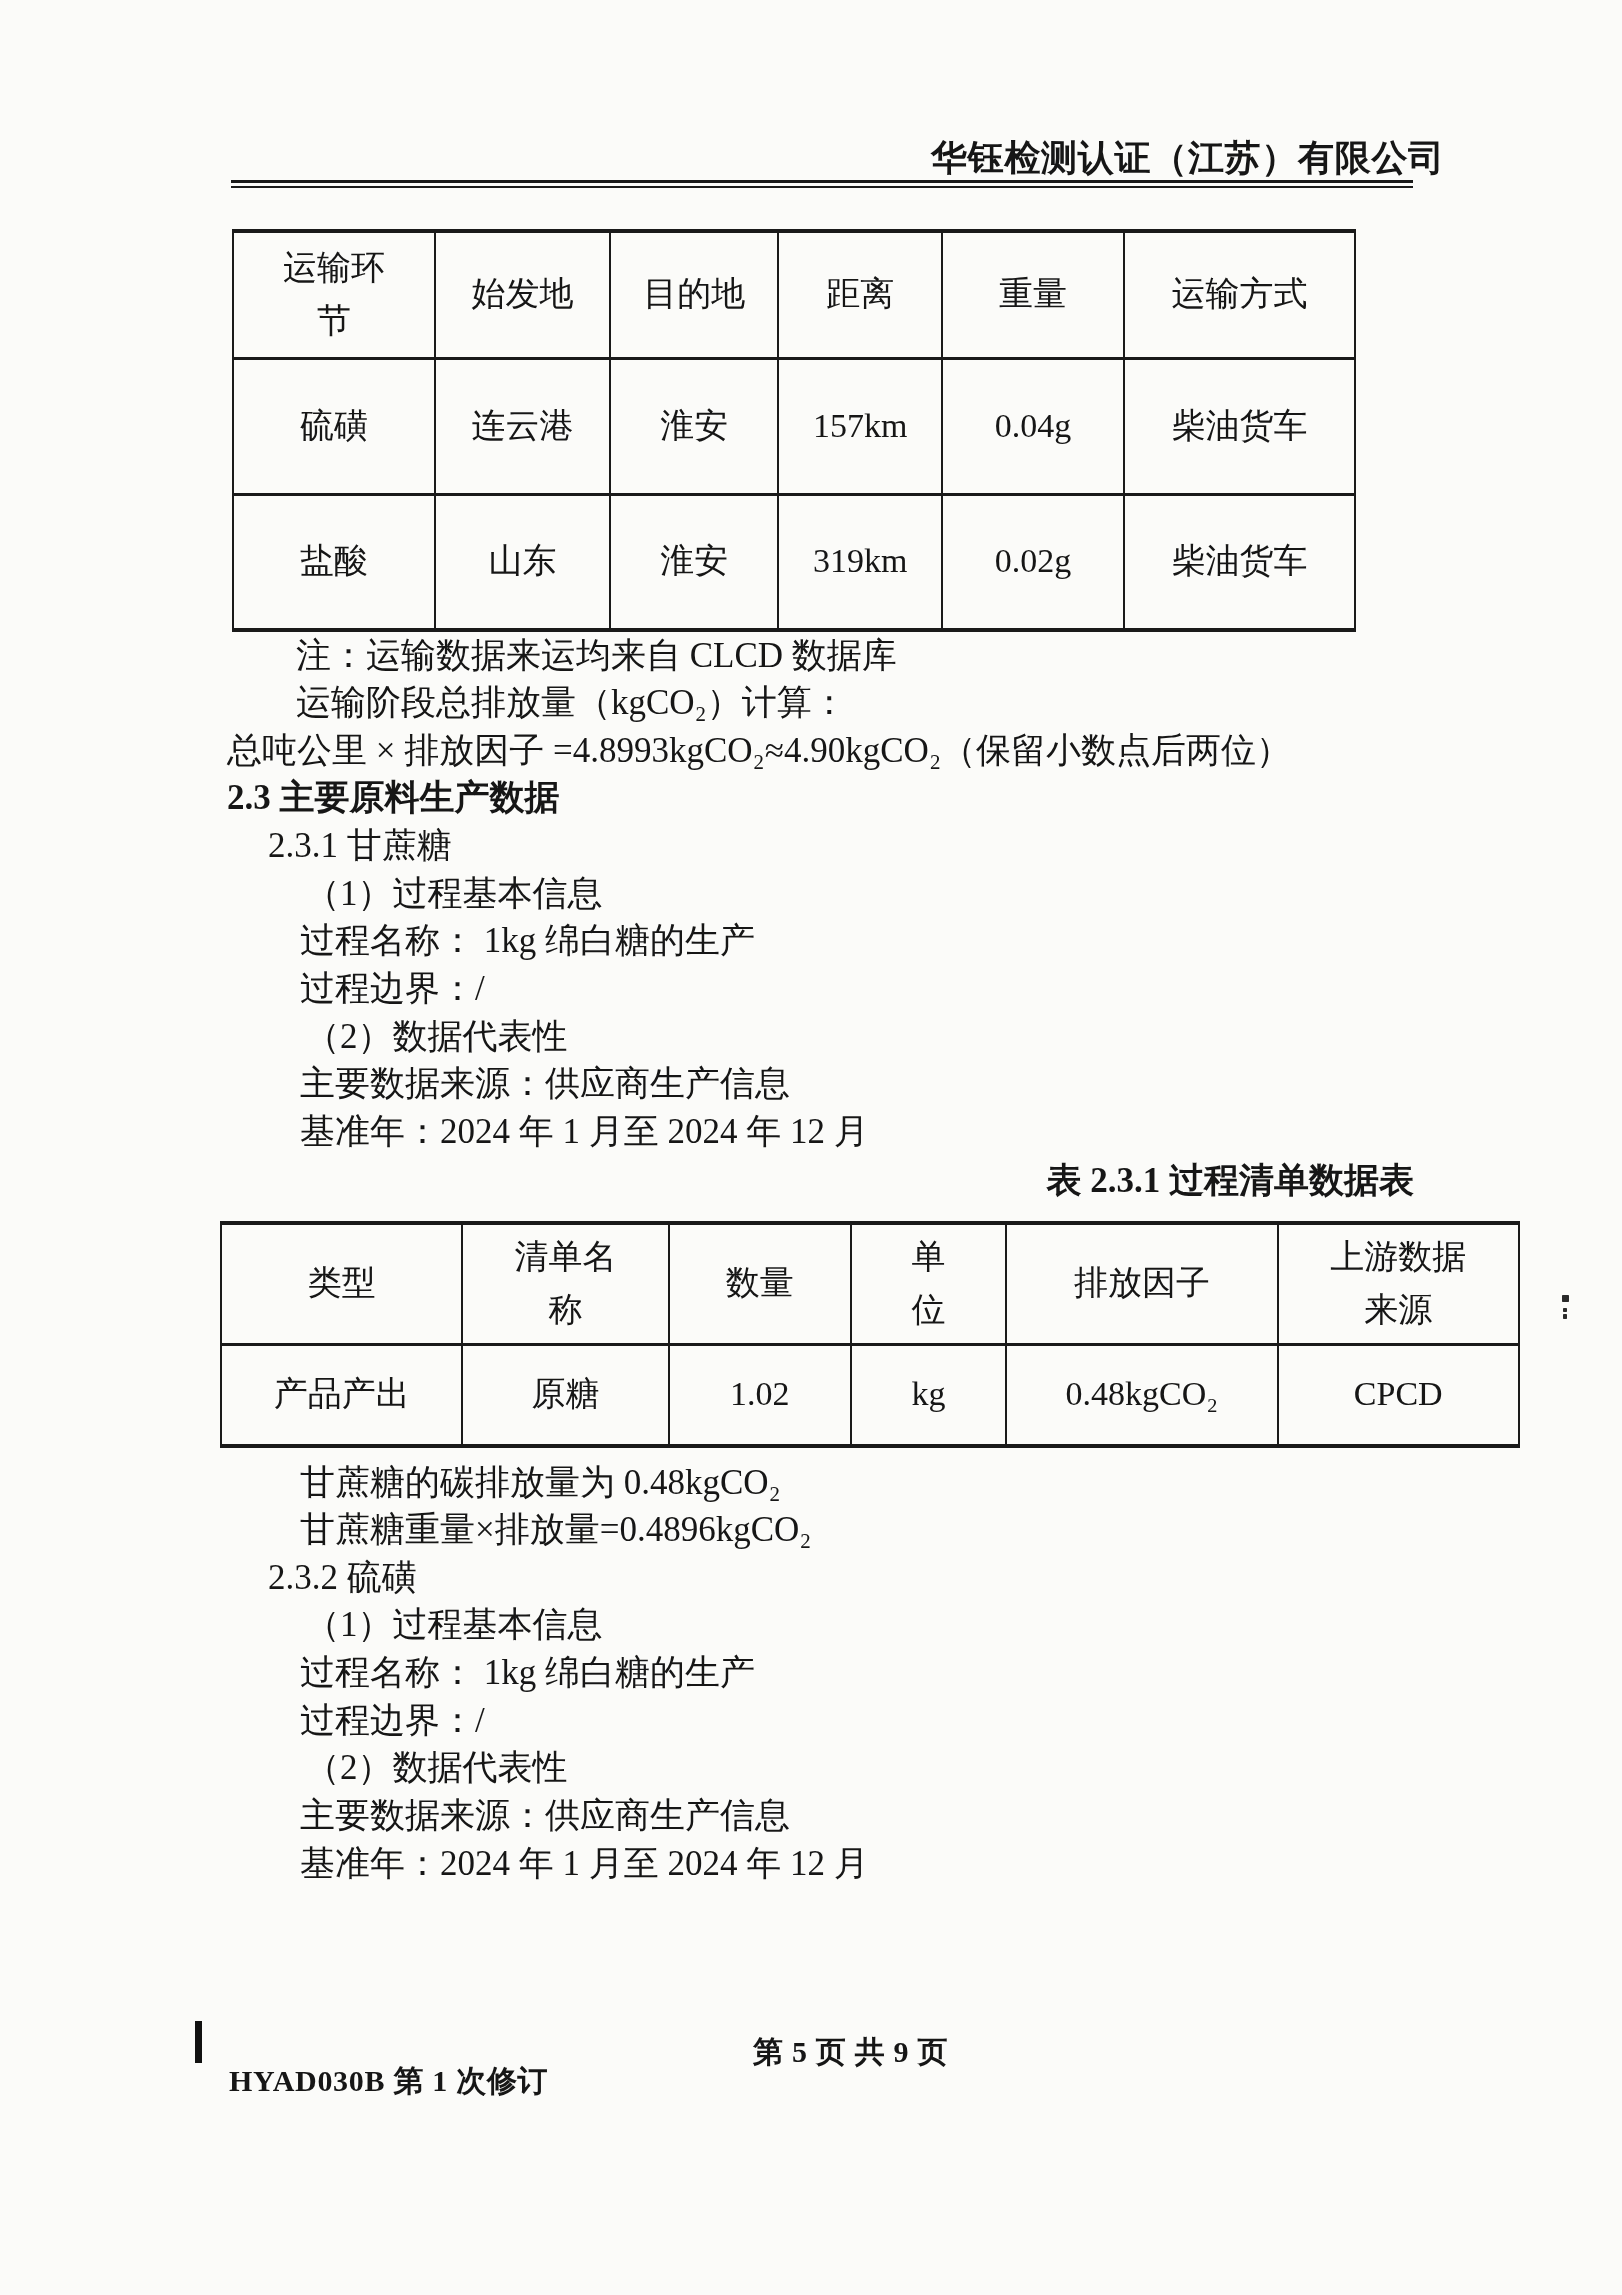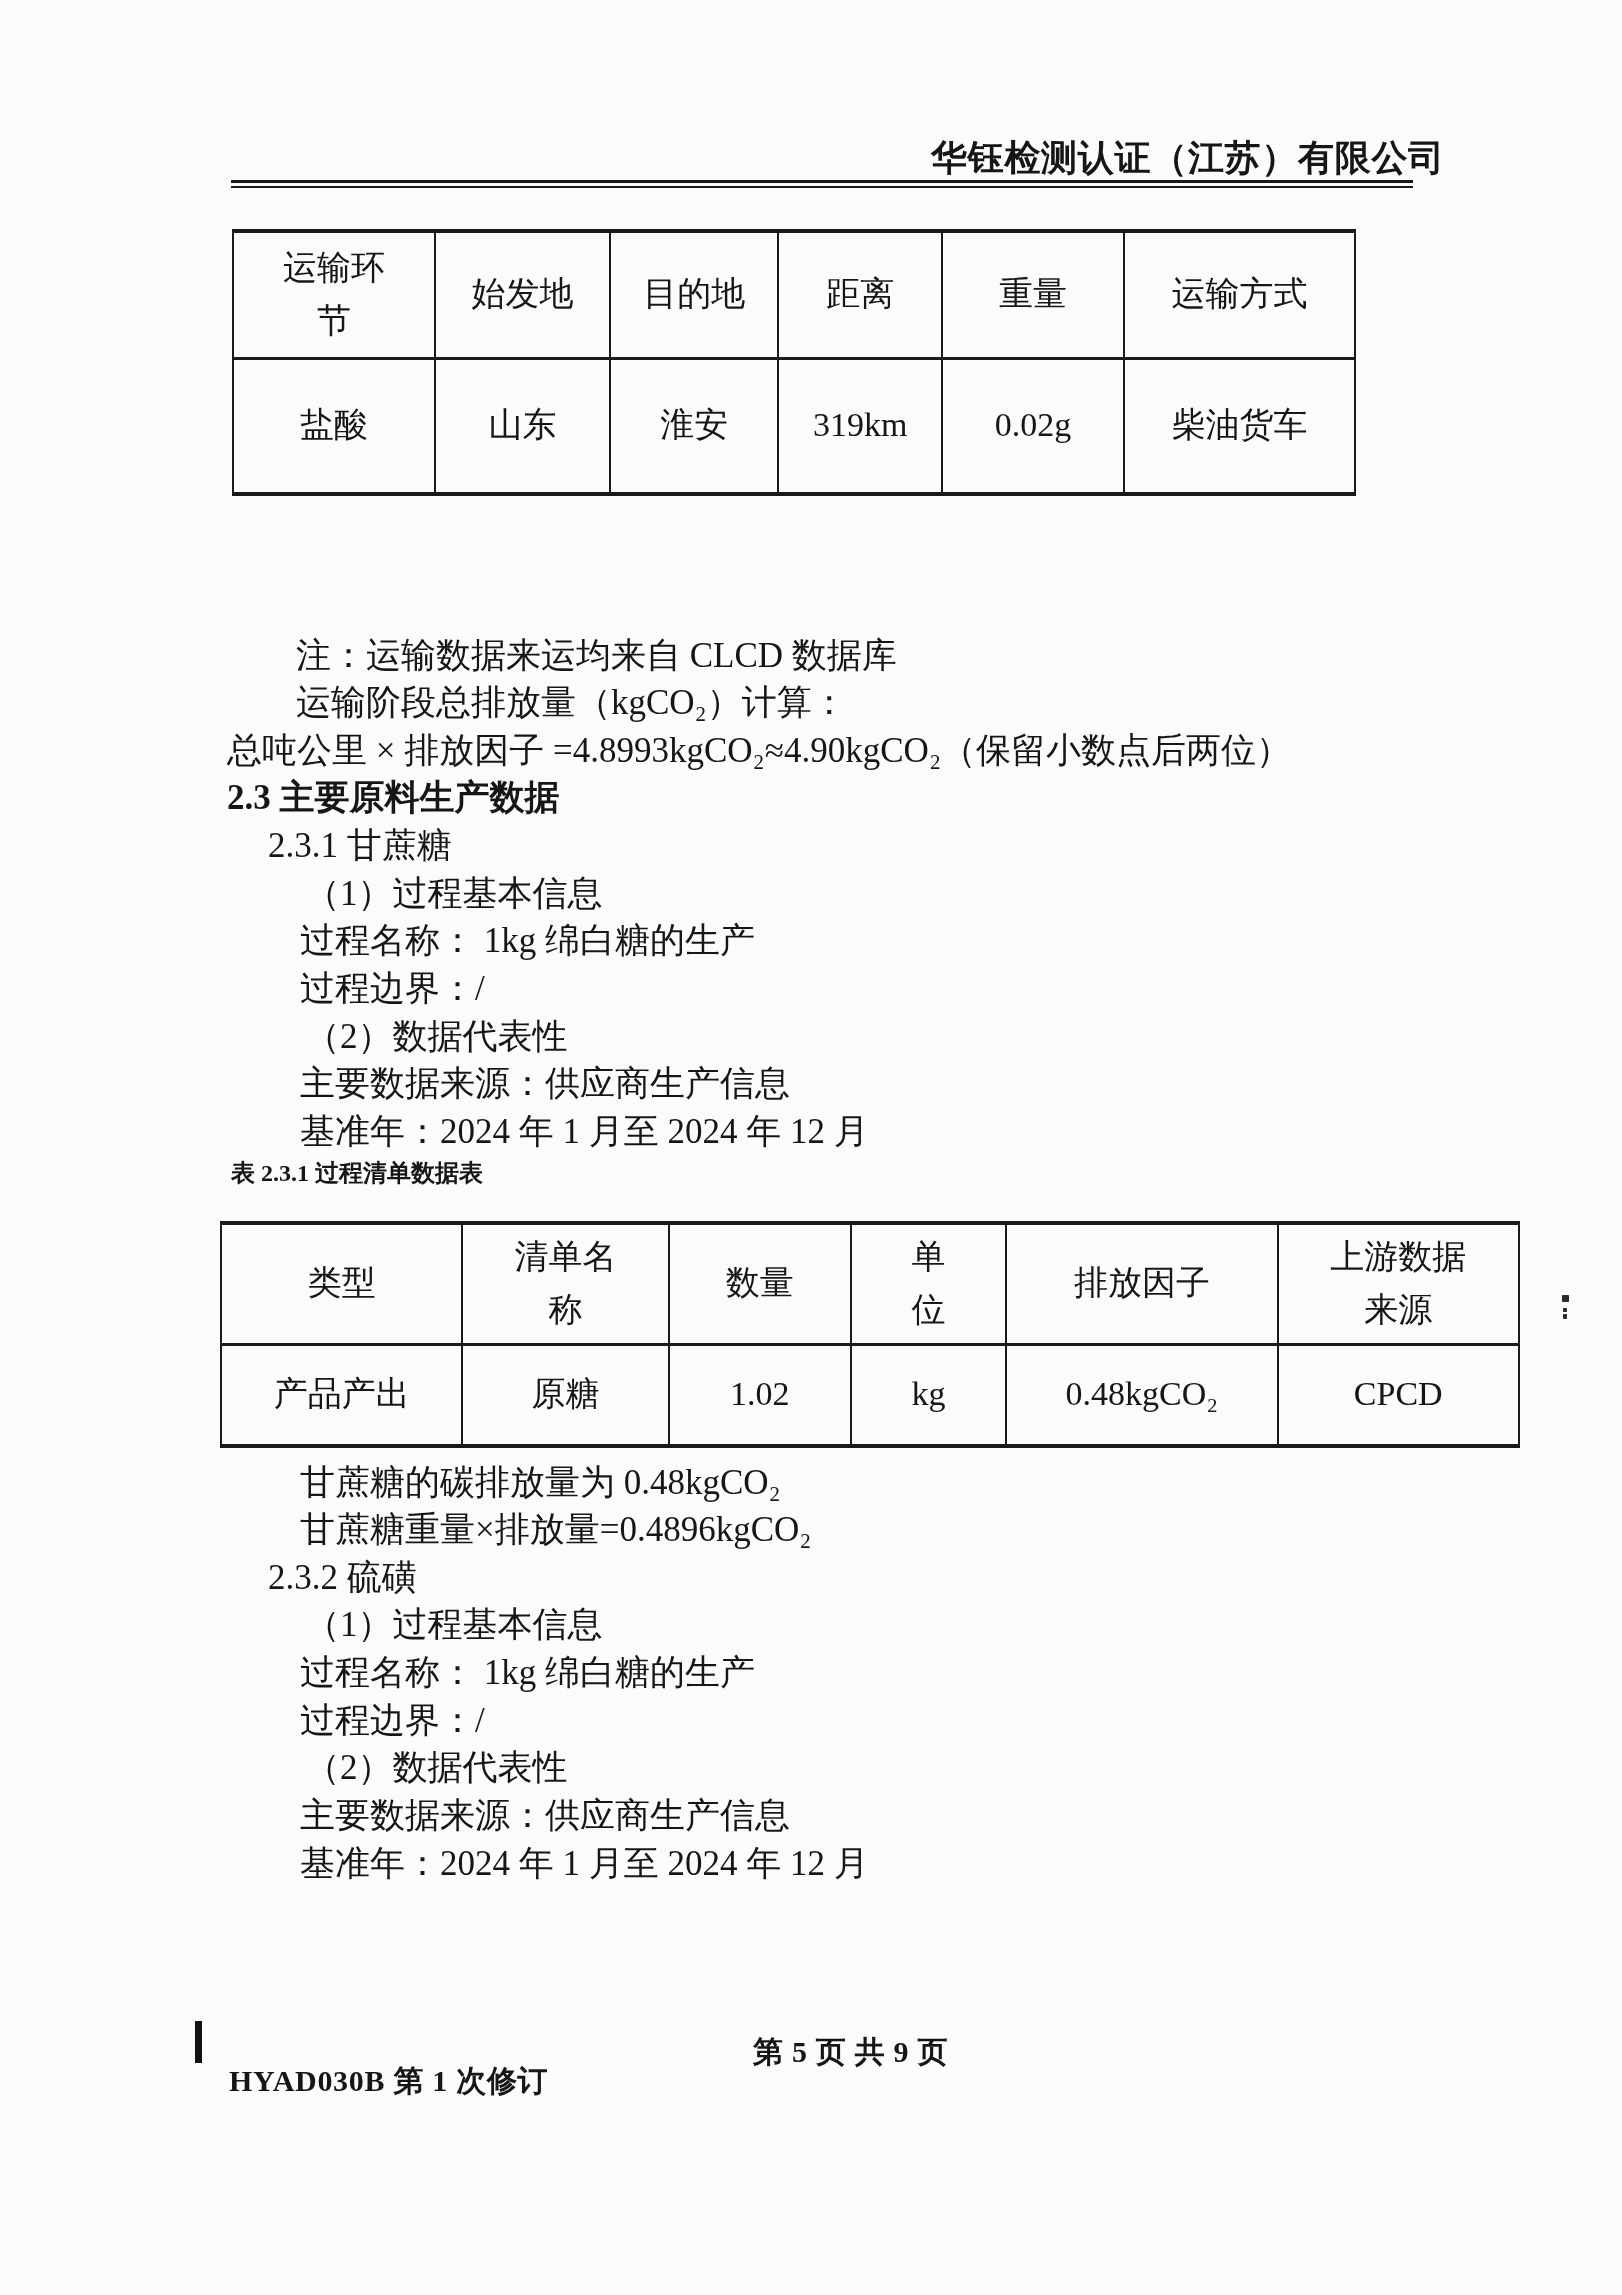--- a/index.html
+++ b/index.html
@@ -44,21 +44,21 @@
     font-size:34px;
     font-weight:normal;
     padding:0;
     line-height:1.55;
   }
   .cellwrap{display:inline-block;white-space:normal;line-height:1.55;}
   .w3{max-width:3.15em;}
   .w1{max-width:1.15em;}
   .w4{max-width:4.25em;}
 
-  .caption{font-size:24px;font-weight:bold;text-align:left;}
+  .caption{font-size:35px;font-weight:bold;text-align:right;}
 
   
   .footer-text{font-size:30px;font-weight:bold;letter-spacing:0.7px;}
   .rev-bar{width:6.5px;background:#111;}
 
   
   .dots div{background:#2a2a2a;border-radius:0.7px;margin:0 auto;}
   .d1{width:6.5px;height:7.2px;}
   .d2{width:4.3px;height:4.3px;margin-top:5.8px !important;}
   .d3{width:4.3px;height:5px;margin-top:2.2px !important;}
@@ -80,20 +80,28 @@
       <col style="width:20.6%">
   </colgroup>
   <tbody>
       <tr style="height:127px;">
     <th><span class="cellwrap w3">运输环节</span></th>
     <th><span class="cellwrap">始发地</span></th>
     <th><span class="cellwrap">目的地</span></th>
     <th><span class="cellwrap">距离</span></th>
     <th><span class="cellwrap">重量</span></th>
     <th><span class="cellwrap">运输方式</span></th>
+  </tr>
+  <tr style="height:136px;">
+    <td>硫磺</td>
+    <td>连云港</td>
+    <td>淮安</td>
+    <td>157km</td>
+    <td>0.04g</td>
+    <td>柴油货车</td>
   </tr>
   <tr style="height:136px;">
     <td>盐酸</td>
     <td>山东</td>
     <td>淮安</td>
     <td>319km</td>
     <td>0.02g</td>
     <td>柴油货车</td>
   </tr>
 </tbody>

